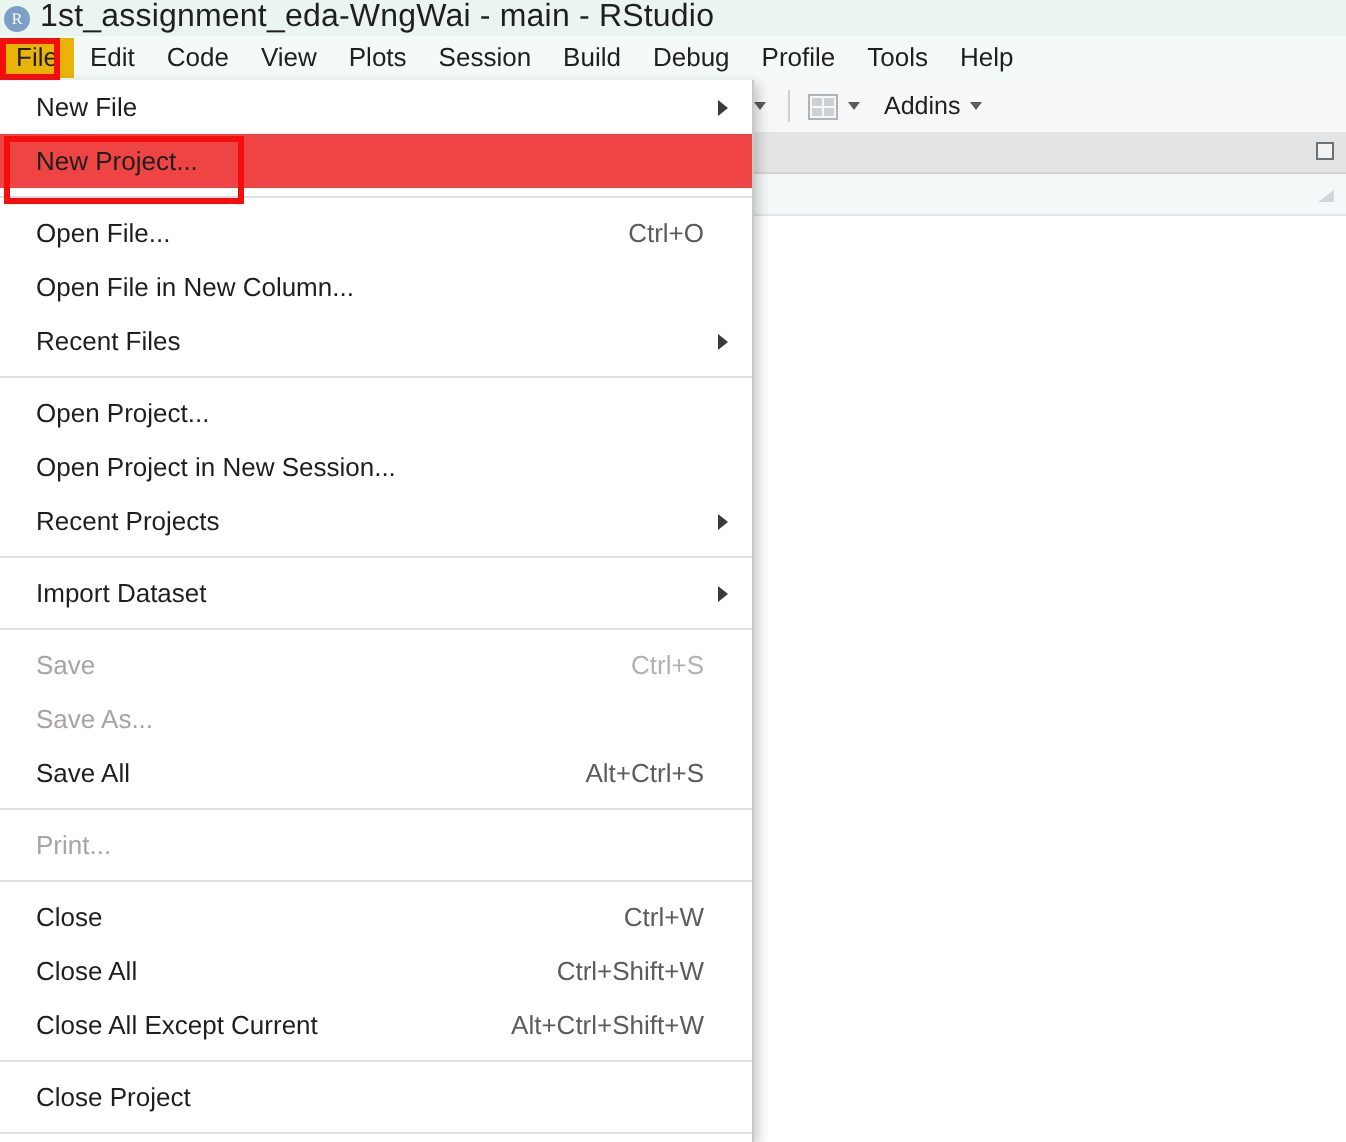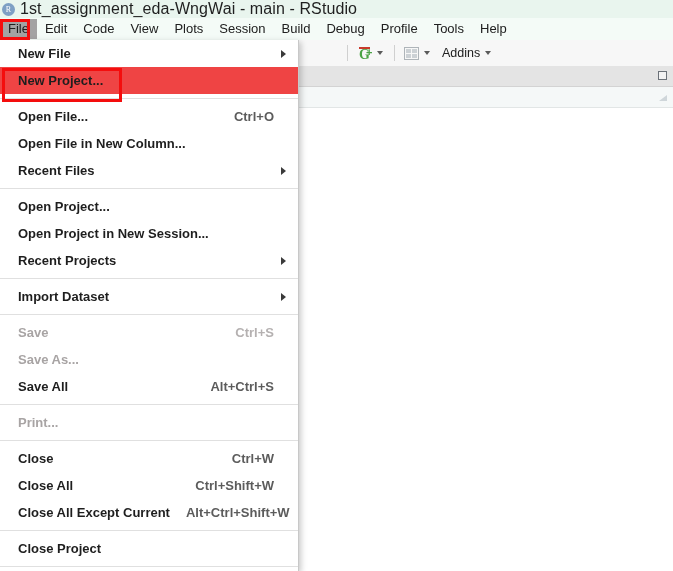--- a/index.html
+++ b/index.html
@@ -63,21 +63,21 @@
     overflow: hidden;
   }
   .menubar-item {
     font-size: 13px;
     color: #202020;
     padding: 2px 8px;
     white-space: nowrap;
     line-height: 16px;
   }
   .menubar-item.active {
-    background: #a3a3a3;
+    background: #eab308;
   }
 
   
   .toolbar {
     position: absolute;
     left: 0; top: 40px;
     width: 673px; height: 26px;
     background: #f7f7f7;
     border-bottom: 1px solid #dcdcdc;
     display: flex;
@@ -209,29 +209,28 @@
     line-height: 16.2px;
     color: #1a1a1a;
     white-space: pre;
     overflow: hidden;
   }
 
   
   .dropdown {
     position: absolute;
     left: 0; top: 40px;
-    width: 299px;
+    width: 377px;
     height: 531px;
     background: #ffffff;
     border-right: 1px solid #c8c8c8;
     box-shadow: 2px 2px 6px rgba(0,0,0,0.22);
     box-sizing: border-box;
     overflow: hidden;
     z-index: 20;
-    font-weight: bold;
   }
   .mi {
     position: relative;
     height: 27px;
     display: flex;
     align-items: center;
     padding: 0 10px 0 18px;
     box-sizing: border-box;
     font-size: 13px;
     color: #1e1e1e;

